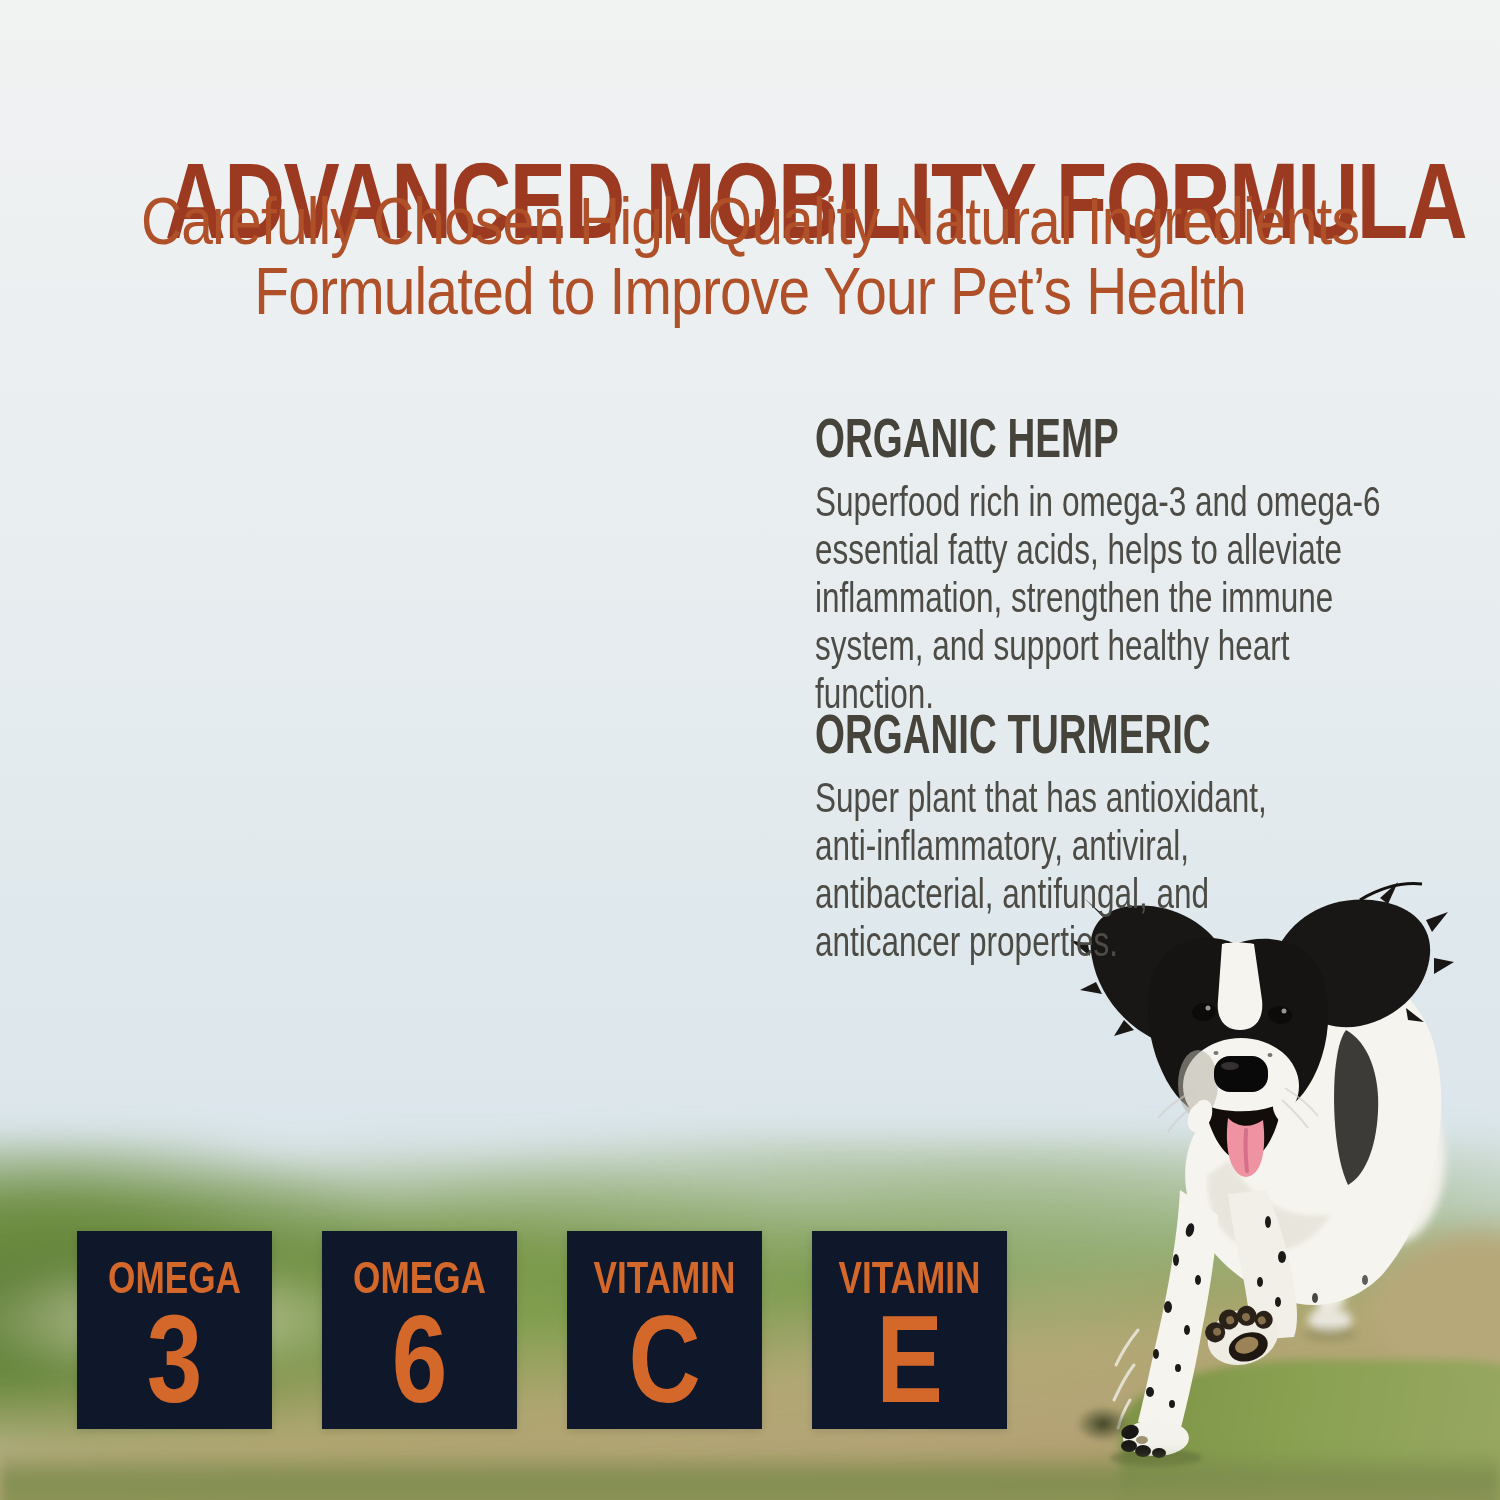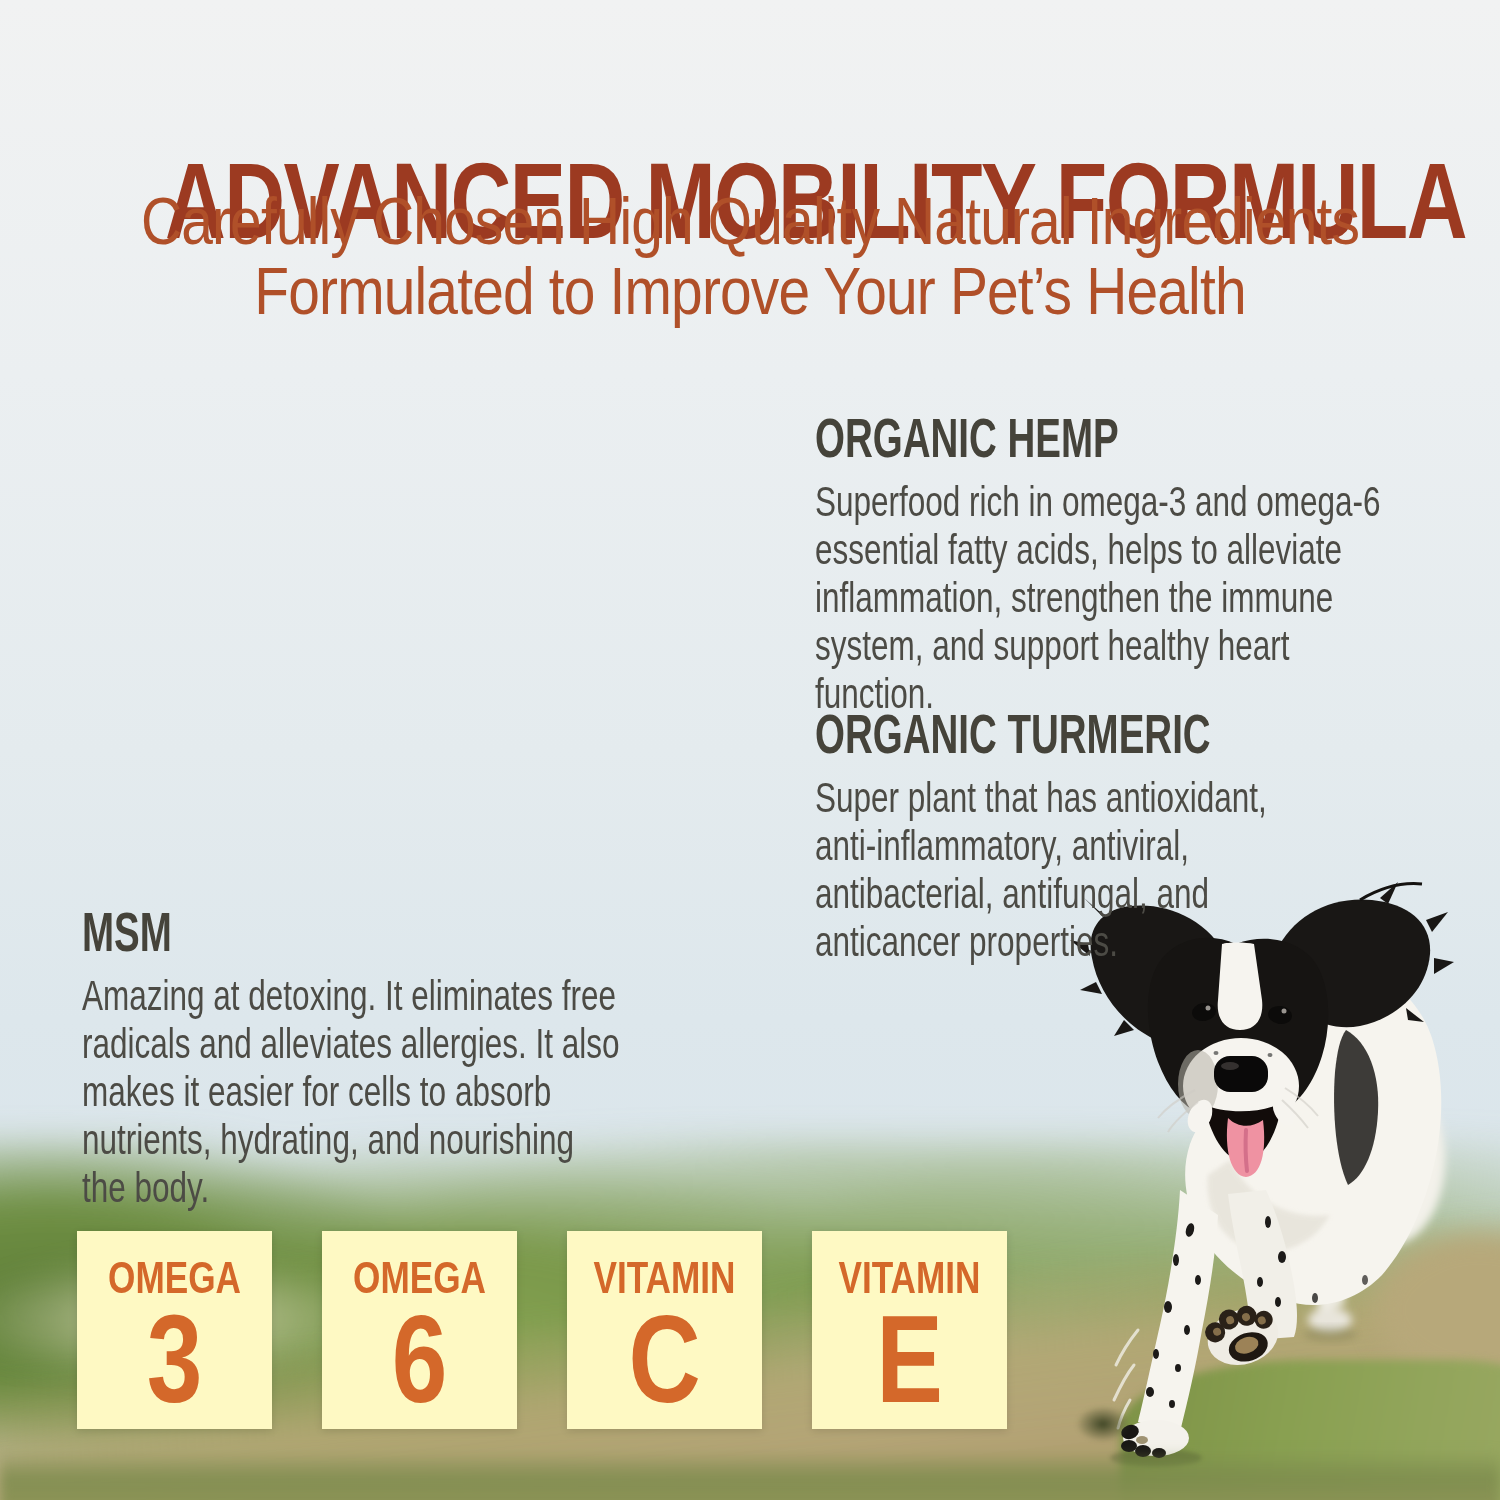--- a/index.html
+++ b/index.html
@@ -39,21 +39,21 @@
     transform:scaleX(.85);transform-origin:50% 0;}
   .section{width:700px;}
   .section h2{margin:0;font-size:55px;line-height:1;font-weight:bold;color:#45433a;white-space:nowrap;
     transform:scaleX(.7);transform-origin:0 0;}
   .section p{margin:12px 0 0;font-size:42px;line-height:1.14;color:#4c4b45;white-space:pre-line;width:900px;
     transform:scaleX(.75);transform-origin:0 0;}
   .col-left{left:82px;}
   .col-right{left:815px;margin-top:44px;}
 
   
-  .badge{top:1231px;width:195px;height:198px;background:#fef9c3;box-shadow:0 2px 8px rgba(0,0,0,.12);}
+  .badge{top:1231px;width:195px;height:198px;background:#0f172a;box-shadow:0 2px 8px rgba(0,0,0,.12);}
   .badge .lbl{display:block;text-align:center;margin-top:25px;font-size:44px;font-weight:bold;line-height:1;
     color:#d4682a;transform:scaleX(.8);}
   .badge .val{display:block;text-align:center;margin-top:-4px;font-size:125px;font-weight:bold;line-height:1;
     color:#d4682a;transform:scaleX(.8);}
   .b1{left:77px;} .b2{left:322px;} .b3{left:567px;} .b4{left:812px;}
 
   .dog{left:1030px;top:860px;overflow:visible;}
 </style>
 </head>
 <body>
@@ -184,28 +184,20 @@
     </g>
   </svg>
 
   <div class="abs tuft"></div>
   <div class="abs fore-grass"></div>
 
   <h1 class="abs title">ADVANCED MOBILITY FORMULA</h1>
   <div class="abs subtitle">Carefully Chosen High Quality Natural Ingredients
 Formulated to Improve Your Pet’s Health</div>
 
-  <div class="abs section col-left" style="top:905px">
-    <h2>MSM</h2>
-    <p>Amazing at detoxing. It eliminates free
-radicals and alleviates allergies. It also
-makes it easier for cells to absorb
-nutrients, hydrating, and nourishing
-the body.</p>
-  </div>
 
   <div class="abs section col-right" style="top:367px">
     <h2>ORGANIC HEMP</h2>
     <p>Superfood rich in omega-3 and omega-6
 essential fatty acids, helps to alleviate
 inflammation, strengthen the immune
 system, and support healthy heart
 function.</p>
   </div>
   <div class="abs section col-right" style="top:663px">

